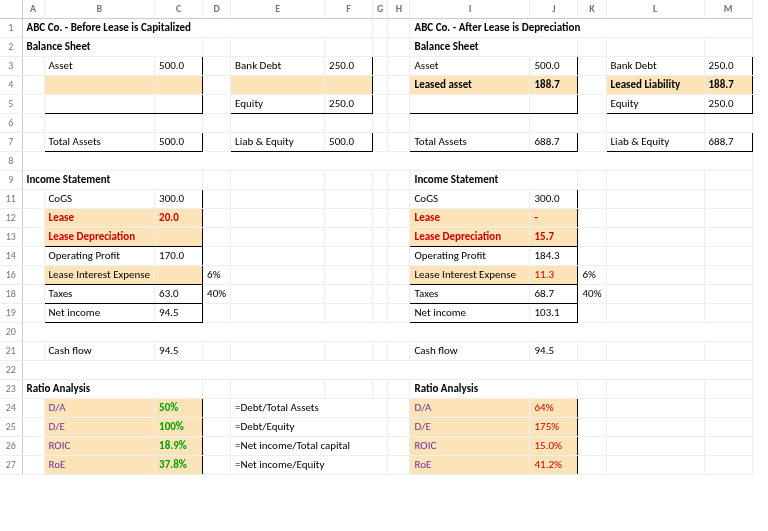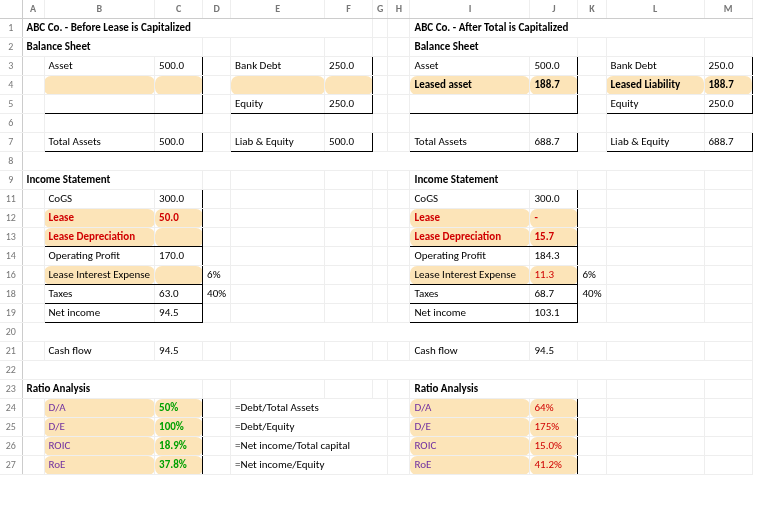--- a/index.html
+++ b/index.html
@@ -46,21 +46,21 @@
   }
   td.cell {
     border-right: 1px solid #eee;
     border-bottom: 1px solid #eee;
   }
   .bold { font-weight: bold; }
   .right { text-align: left; }
   .red { color: #d00000; }
   .purple { color: #7030a0; }
   .green { color: #00a000; font-weight: bold; }
-  .hl { background: #fce4b8; border-radius: 7px; }
+  .hl { background: #fce4b8; }
   
   .bt { border-top: 1.5px solid #000 !important; margin-top: 30px; }
   .bb { border-bottom: 1.5px solid #000 !important; }
   .bl { border-left: 1.5px solid #000 !important; }
   .br { border-right: 1.5px solid #000 !important; }
 </style>
 </head>
 <body>
 
 <table class="sheet">
@@ -96,21 +96,21 @@
   <th class="ch">K</th>
   <th class="ch">L</th>
   <th class="ch">M</th>
 </tr>
 
 <tr>
         <td class="rh">1</td>
   <td class="cell bold" colspan="6">ABC Co. - Before Lease is Capitalized</td>
   <td class="cell"></td>
         <td class="cell"></td>
-  <td class="cell bold" colspan="5">ABC Co. - After Total is Capitalized</td>
+  <td class="cell bold" colspan="5">ABC Co. - After Lease is Depreciation</td>
 </tr>
 
 <tr>
         <td class="rh">2</td>
   <td class="cell bold" colspan="3">Balance Sheet</td>
   <td class="cell"></td>
         <td class="cell"></td>
         <td class="cell"></td>
   <td class="cell"></td>
         <td class="cell"></td>
@@ -239,21 +239,21 @@
   <td class="cell br right">300.0</td>
   <td class="cell"></td>
         <td class="cell"></td>
         <td class="cell"></td>
 </tr>
 
 <tr>
         <td class="rh">12</td>
         <td class="cell"></td>
   <td class="cell bl hl red bold">Lease</td>
-  <td class="cell br hl red bold right">50.0</td>
+  <td class="cell br hl red bold right">20.0</td>
   <td class="cell"></td>
         <td class="cell"></td>
         <td class="cell"></td>
         <td class="cell"></td>
         <td class="cell"></td>
   <td class="cell bl hl red bold">Lease</td>
   <td class="cell br hl red bold right">-</td>
   <td class="cell"></td>
         <td class="cell"></td>
         <td class="cell"></td>

